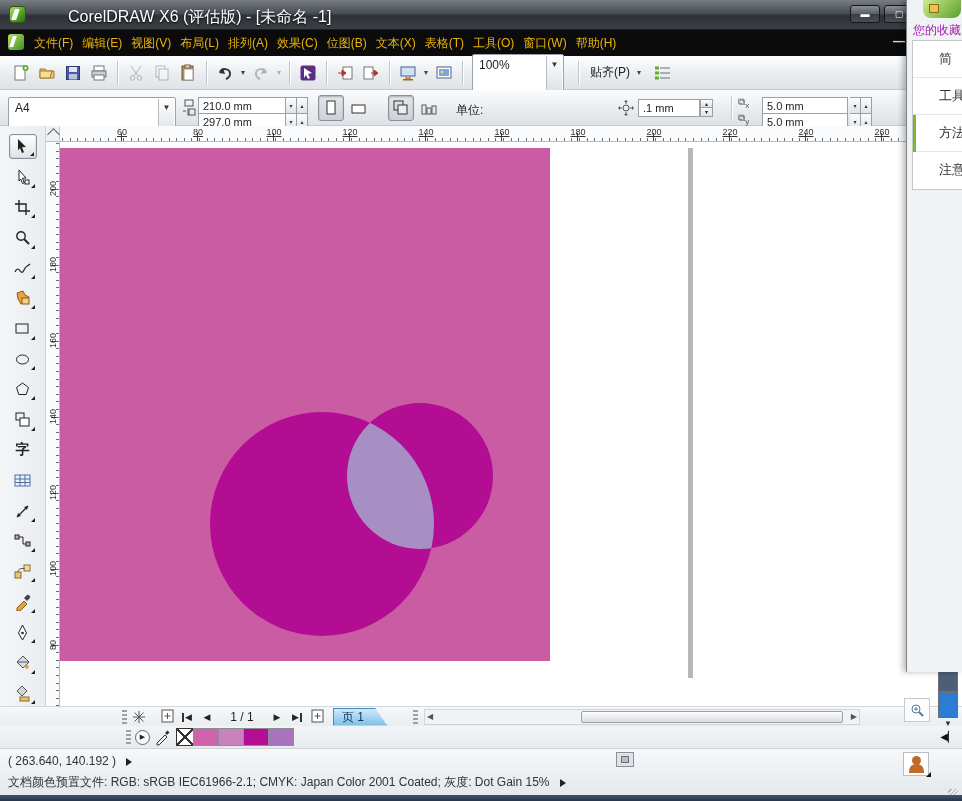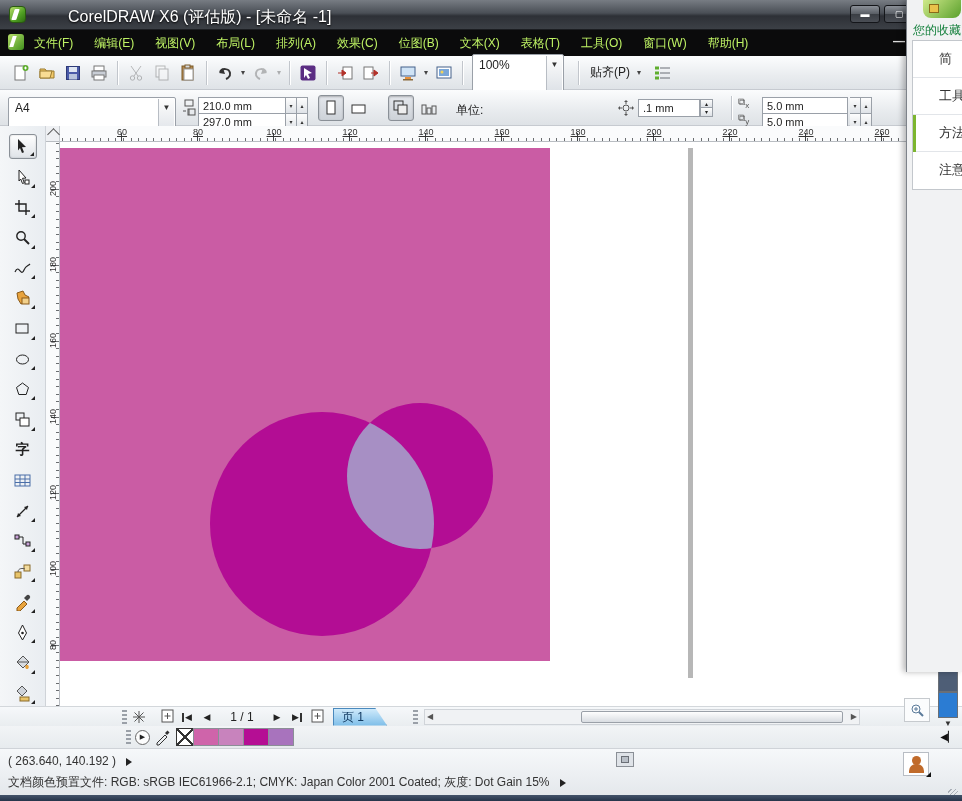--- a/index.html
+++ b/index.html
@@ -16,21 +16,21 @@
   .appicon{position:absolute;left:9px;top:6px;width:17px;height:17px;border-radius:4px;
     background:linear-gradient(135deg,#b8e06a,#4f9f23 60%,#2f6e12);border:1px solid #2a5a10;}
   .appicon:before{content:"";position:absolute;left:3px;top:2px;width:5px;height:11px;background:#fff;
     transform:skewX(-18deg);border-radius:1px;}
   .winbtn{position:absolute;top:5px;width:30px;height:18px;border:1px solid #14161a;border-radius:3px;
     background:linear-gradient(#8b9098,#585d64 50%,#3a3e44 51%,#4a4e55);color:#fff;text-align:center;
     font-size:9px;line-height:16px;}
 
   
   .menubar{left:0;top:30px;width:962px;height:26px;background:#0b0b0c;display:flex;align-items:center;
-    color:#bef264;padding-left:34px;gap:21px;}
+    color:#eab308;padding-left:34px;gap:9px;}
   .menubar .mi{cursor:default;font-size:12px;}
   .menuicon{position:absolute;left:8px;top:34px;width:16px;height:16px;border-radius:3px;
     background:linear-gradient(135deg,#b8e06a,#3f8f1d);}
   .menuicon:before{content:"";position:absolute;left:3px;top:2px;width:4px;height:11px;background:#fff;transform:skewX(-18deg);}
   .menu-min{position:absolute;left:893px;top:34px;color:#ddd;font-weight:bold;}
 
   
   .stdbar{left:0;top:56px;width:962px;height:34px;
     background:linear-gradient(#fcfdfe,#e9ecef 60%,#dfe3e7);border-bottom:1px solid #c6cad0;
     display:flex;align-items:center;padding-left:8px;}
@@ -110,21 +110,21 @@
   .statusbar .prof{position:absolute;left:8px;top:25px;}
   .tri{display:inline-block;margin-left:10px;width:0;height:0;border-top:4px solid transparent;
     border-bottom:4px solid transparent;border-left:6px solid #222;vertical-align:middle;}
   .btmstrip{left:0;top:795px;width:962px;height:6px;background:linear-gradient(#44546b,#26344a);}
   .grip{position:absolute;right:4px;top:40px;width:10px;height:10px;
     background:repeating-linear-gradient(135deg,transparent 0 2px,#aab0b8 2px 3px);}
 
   
   .rpanel{left:906px;top:0;width:56px;height:672px;background:#f1f2f3;border-left:1px solid #7e838a;
     box-shadow:-3px 0 6px rgba(0,0,0,.28);}
-  .rpanel .hdr{position:absolute;left:6px;top:22px;color:#15803d;font-size:12px;white-space:nowrap;}
+  .rpanel .hdr{position:absolute;left:6px;top:22px;color:#a21caf;font-size:12px;white-space:nowrap;}
   .rpanel .art{position:absolute;left:16px;top:0px;width:38px;height:18px;border-radius:0 0 8px 8px;
     background:linear-gradient(135deg,#cfe98a,#5aa02c);}
   .rpanel .art i{position:absolute;left:6px;top:4px;width:10px;height:9px;background:#e9c24a;border:1px solid #8a6a1a;}
   .rlist{position:absolute;left:5px;top:40px;width:60px;height:150px;background:#fff;border:1px solid #c3c7cc;}
   .rlist .row{height:37px;border-bottom:1px solid #e2e5e9;line-height:36px;padding-left:26px;font-size:13px;color:#333;}
   .greenbar{position:absolute;left:0;top:74px;width:3px;height:37px;background:#7cb52f;}
 
   
   .rpal{left:936px;top:666px;width:24px;}
   .rpal .pswatch{width:20px;height:26px;border:1px solid #6a6f76;margin:0 auto;}

